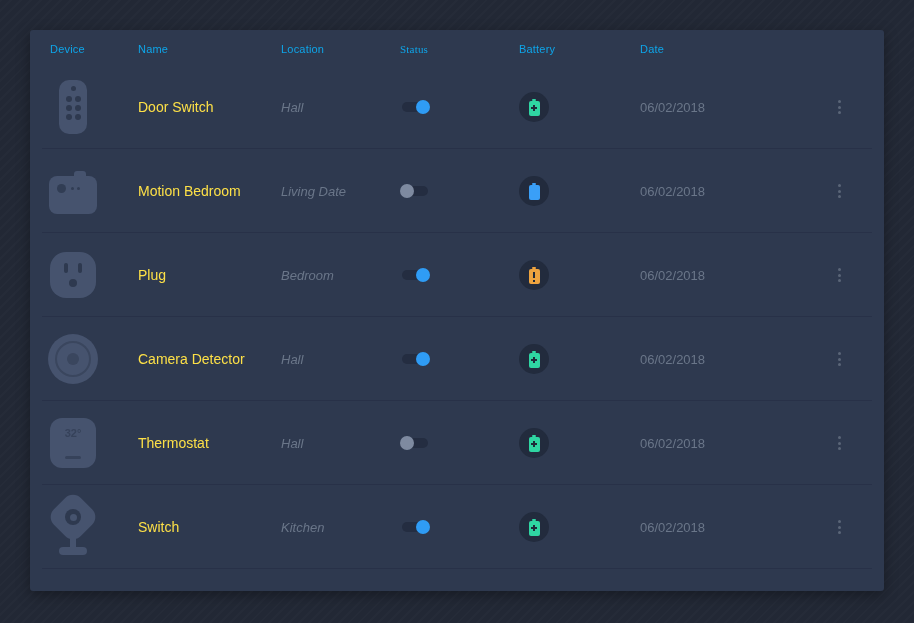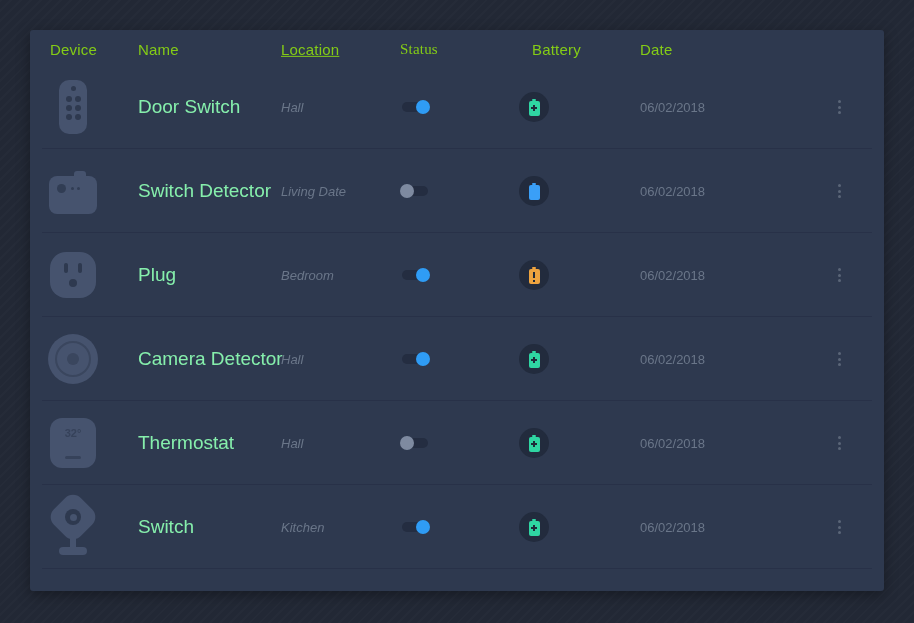--- a/index.html
+++ b/index.html
@@ -17,37 +17,37 @@
   }
   .hdr { position:relative; height:35px; }
   .row { position:relative; height:84px; }
   .row::after {
     content:""; position:absolute; left:12px; right:12px; bottom:0;
     height:1px; background:#283148;
   }
   .cell { position:absolute; top:50%; transform:translateY(-50%); }
   .hcell {
     position:absolute; top:50%; transform:translateY(-42%);
-    color:#84cc16; font-size:15px; letter-spacing:0.2px;
+    color:#0ea5e9; font-size:11px; letter-spacing:0.2px;
   }
   .c-device { left:10px; width:66px; display:flex; justify-content:center; align-items:center; }
   .c-name { left:108px; }
   .c-location { left:251px;font-style:italic; }
   .c-status { left:372px; }
   .c-battery { left:489px; }
   .c-date { left:610px; }
   .c-menu { left:802px; }
   .h-device { left:20px; }
   .h-name { left:108px; }
-  .h-location { left:251px;text-decoration:underline; }
+  .h-location { left:251px; }
   .h-status { left:370px;font-family:Liberation Serif, serif; }
-  .h-battery { left:489px;margin-left:13px; }
+  .h-battery { left:489px; }
   .h-date { left:610px; }
 
-  .name-txt { color:#86efac; font-size:19px; }
+  .name-txt { color:#fde047; font-size:14px; }
   .dim-txt { color:#6a7689; font-size:13px; }
 
   
   .toggle { position:relative; width:26px; height:10px; border-radius:5px; background:#242d41; cursor:pointer; }
   .toggle .knob { position:absolute; top:-2px; width:14px; height:14px; border-radius:50%; }
   .toggle[data-state="on"] .knob { right:-2px; background:#2f9cf5; }
   .toggle[data-state="off"] .knob { left:-2px; background:#7e8aa0; }
 
   
   .bat-wrap { width:30px; height:30px; border-radius:50%; background:#222b3d; display:flex; align-items:center; justify-content:center; }
@@ -158,21 +158,21 @@
   </div>
 
   <div class="row">
     <div class="cell c-device">
       <div class="ic-motion">
         <span class="dot lens"></span>
           <span class="dot p1"></span>
           <span class="dot p2"></span>
       </div>
     </div>
-    <div class="cell c-name name-txt">Switch Detector</div>
+    <div class="cell c-name name-txt">Motion Bedroom</div>
     <div class="cell c-location dim-txt">Living Date</div>
     <div class="cell c-status">
         <div class="toggle" data-state="off">
           <span class="knob"></span>
         </div>
       </div>
     <div class="cell c-battery">
         <div class="bat-wrap">
       <span class="bat" data-variant="full">
         <span class="bat-cap" style="background: rgb(58, 159, 247);"></span>

